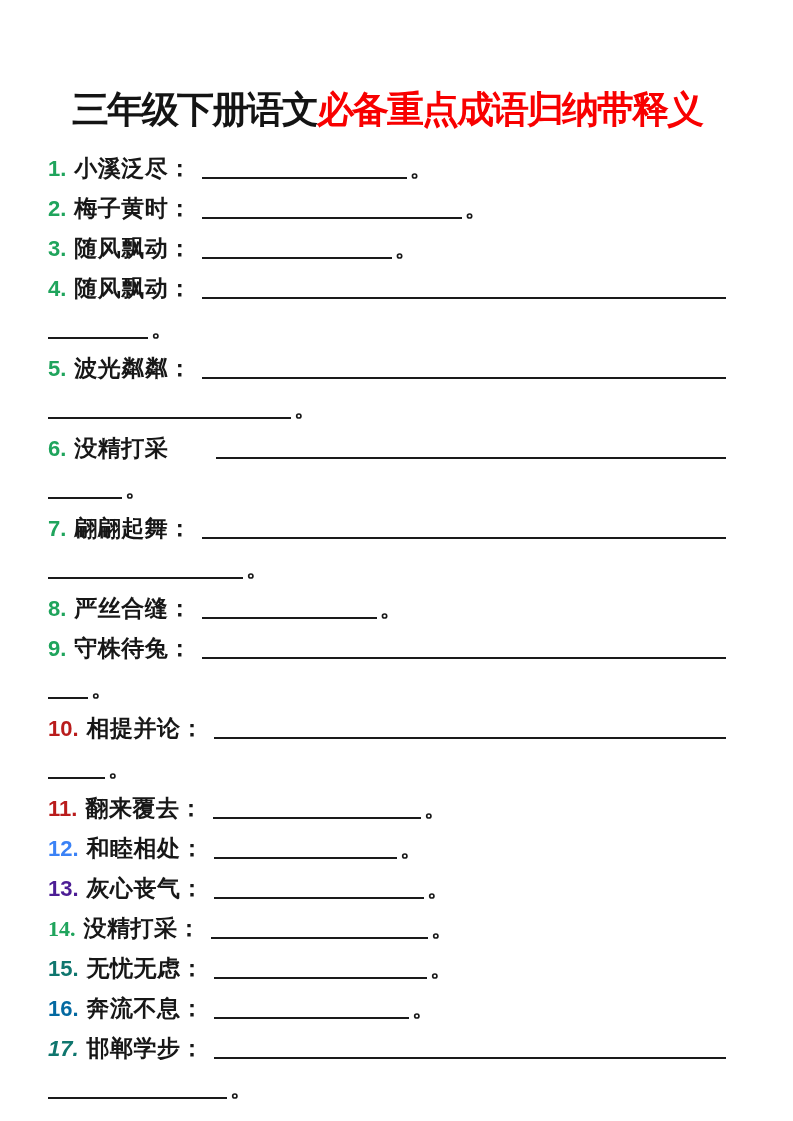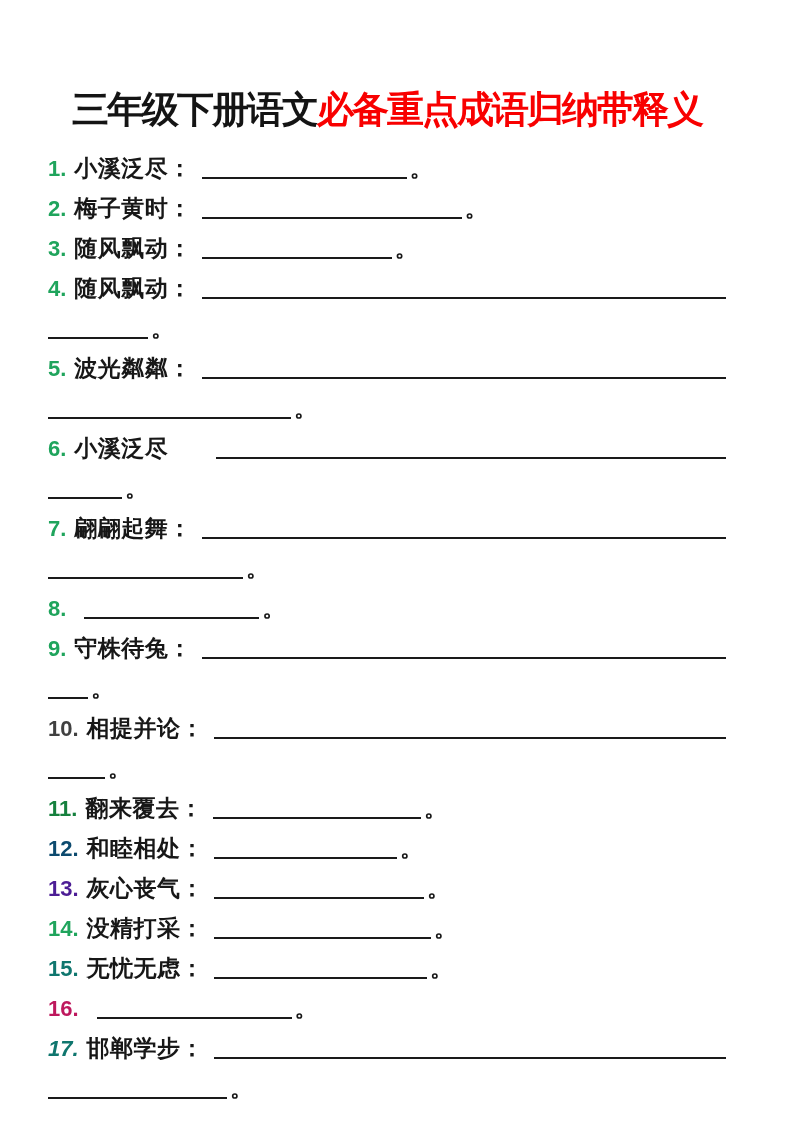--- a/index.html
+++ b/index.html
@@ -115,91 +115,93 @@
         <span class="num" style="color: rgb(31, 164, 92);">5.</span>
         <span class="phrase">波光粼粼：</span>
         <span class="blank fill"></span>
       </div>
       <div class="line cont">
         <span class="blank" style="width: 243px;"></span>
         <span class="period">。</span>
       </div>
       <div class="line">
         <span class="num" style="color: rgb(31, 164, 92);">6.</span>
-        <span class="phrase">小溪泛尽</span>
+        <span class="phrase">没精打采</span>
         <span class="blank fill no-colon"></span>
       </div>
       <div class="line cont">
         <span class="blank" style="width: 74px;"></span>
         <span class="period">。</span>
       </div>
       <div class="line">
         <span class="num" style="color: rgb(31, 164, 92);">7.</span>
         <span class="phrase">翩翩起舞：</span>
         <span class="blank fill"></span>
       </div>
       <div class="line cont">
         <span class="blank" style="width: 195px;"></span>
         <span class="period">。</span>
       </div>
       <div class="line">
         <span class="num" style="color: rgb(31, 164, 92);">8.</span>
+        <span class="phrase">严丝合缝：</span>
         <span class="blank" style="width: 175px;"></span>
         <span class="period">。</span>
       </div>
       <div class="line">
         <span class="num" style="color: rgb(31, 164, 92);">9.</span>
         <span class="phrase">守株待兔：</span>
         <span class="blank fill"></span>
       </div>
       <div class="line cont">
         <span class="blank" style="width: 40px;"></span>
         <span class="period">。</span>
       </div>
       <div class="line">
-        <span class="num" style="color: #404040; text-align: center;">10.</span>
+        <span class="num" style="color: #b91c1c; text-align: center;">10.</span>
         <span class="phrase">相提并论：</span>
         <span class="blank fill"></span>
       </div>
       <div class="line cont">
         <span class="blank" style="width: 57px;"></span>
         <span class="period">。</span>
       </div>
       <div class="line">
-        <span class="num" style="color: #15803d; text-align: center;">11.</span>
+        <span class="num" style="color: #b91c1c; text-align: center;">11.</span>
         <span class="phrase">翻来覆去：</span>
         <span class="blank" style="width: 208px;"></span>
         <span class="period">。</span>
       </div>
       <div class="line">
-        <span class="num" style="color: #0c4a6e;">12.</span>
+        <span class="num" style="color: #3b82f6;">12.</span>
         <span class="phrase">和睦相处：</span>
         <span class="blank" style="width: 183px;"></span>
         <span class="period">。</span>
       </div>
       <div class="line">
         <span class="num" style="color: #4c1d95;">13.</span>
         <span class="phrase">灰心丧气：</span>
         <span class="blank" style="width: 210px;"></span>
         <span class="period">。</span>
       </div>
       <div class="line">
-        <span class="num" style="color: rgb(31, 164, 92);">14.</span>
+        <span class="num" style="color: rgb(31, 164, 92); font-family: Liberation Serif, serif;">14.</span>
         <span class="phrase">没精打采：</span>
         <span class="blank" style="width: 217px;"></span>
         <span class="period">。</span>
       </div>
       <div class="line">
         <span class="num" style="color: #0f766e;">15.</span>
         <span class="phrase">无忧无虑：</span>
         <span class="blank" style="width: 213px;"></span>
         <span class="period">。</span>
       </div>
       <div class="line">
-        <span class="num" style="color: #be185d;">16.</span>
+        <span class="num" style="color: #0369a1;">16.</span>
+        <span class="phrase">奔流不息：</span>
         <span class="blank" style="width: 195px;"></span>
         <span class="period">。</span>
       </div>
       <div class="line">
         <span class="num" style="color: #0f766e; font-style: italic;">17.</span>
         <span class="phrase">邯郸学步：</span>
         <span class="blank fill"></span>
       </div>
       <div class="line cont">
         <span class="blank" style="width: 179px;"></span>

